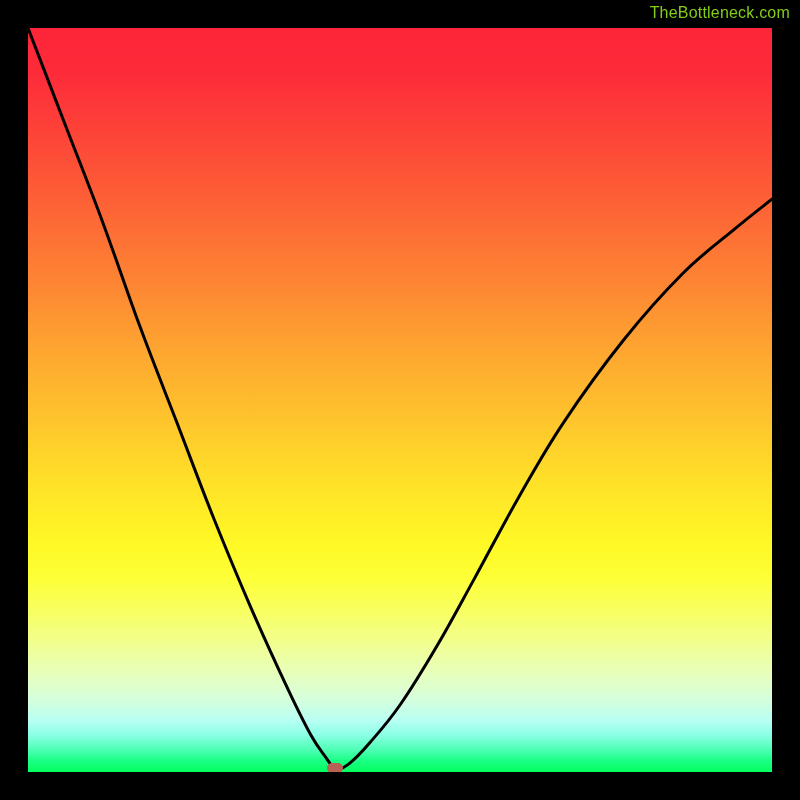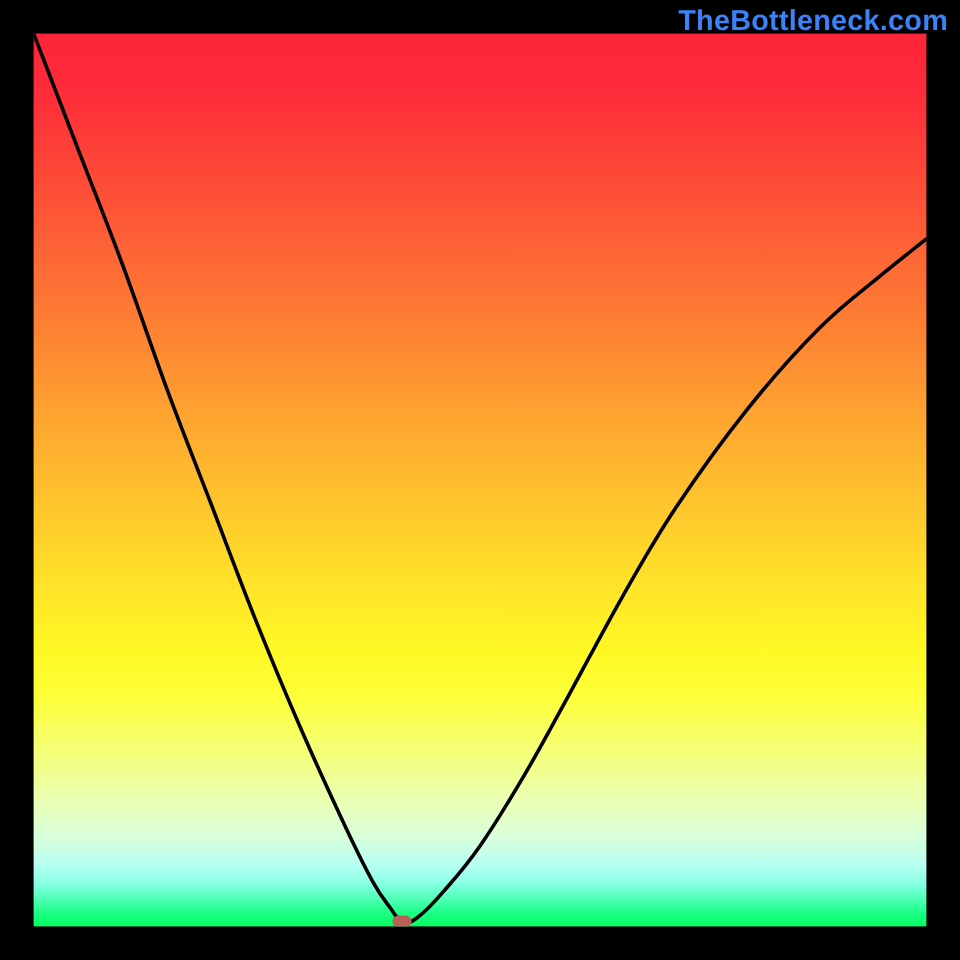--- a/index.html
+++ b/index.html
@@ -43,23 +43,23 @@
       #4effb5 97%,
       #1aff84 98.5%,
       #04ff5f 100%
     );
     overflow: hidden;
   }
   .watermark {
     position: absolute;
     top: 4px;
     right: 10px;
-    color: #3b82f6;
-    font-size: 24px;
-    font-weight: 700;
+    color: #84cc16;
+    font-size: 16px;
+    font-weight: 400;
     letter-spacing: 0.2px;
     z-index: 5;
   }
   svg.curve {
     position: absolute;
     left: 0;
     top: 0;
     width: 744px;
     height: 744px;
     overflow: visible;

